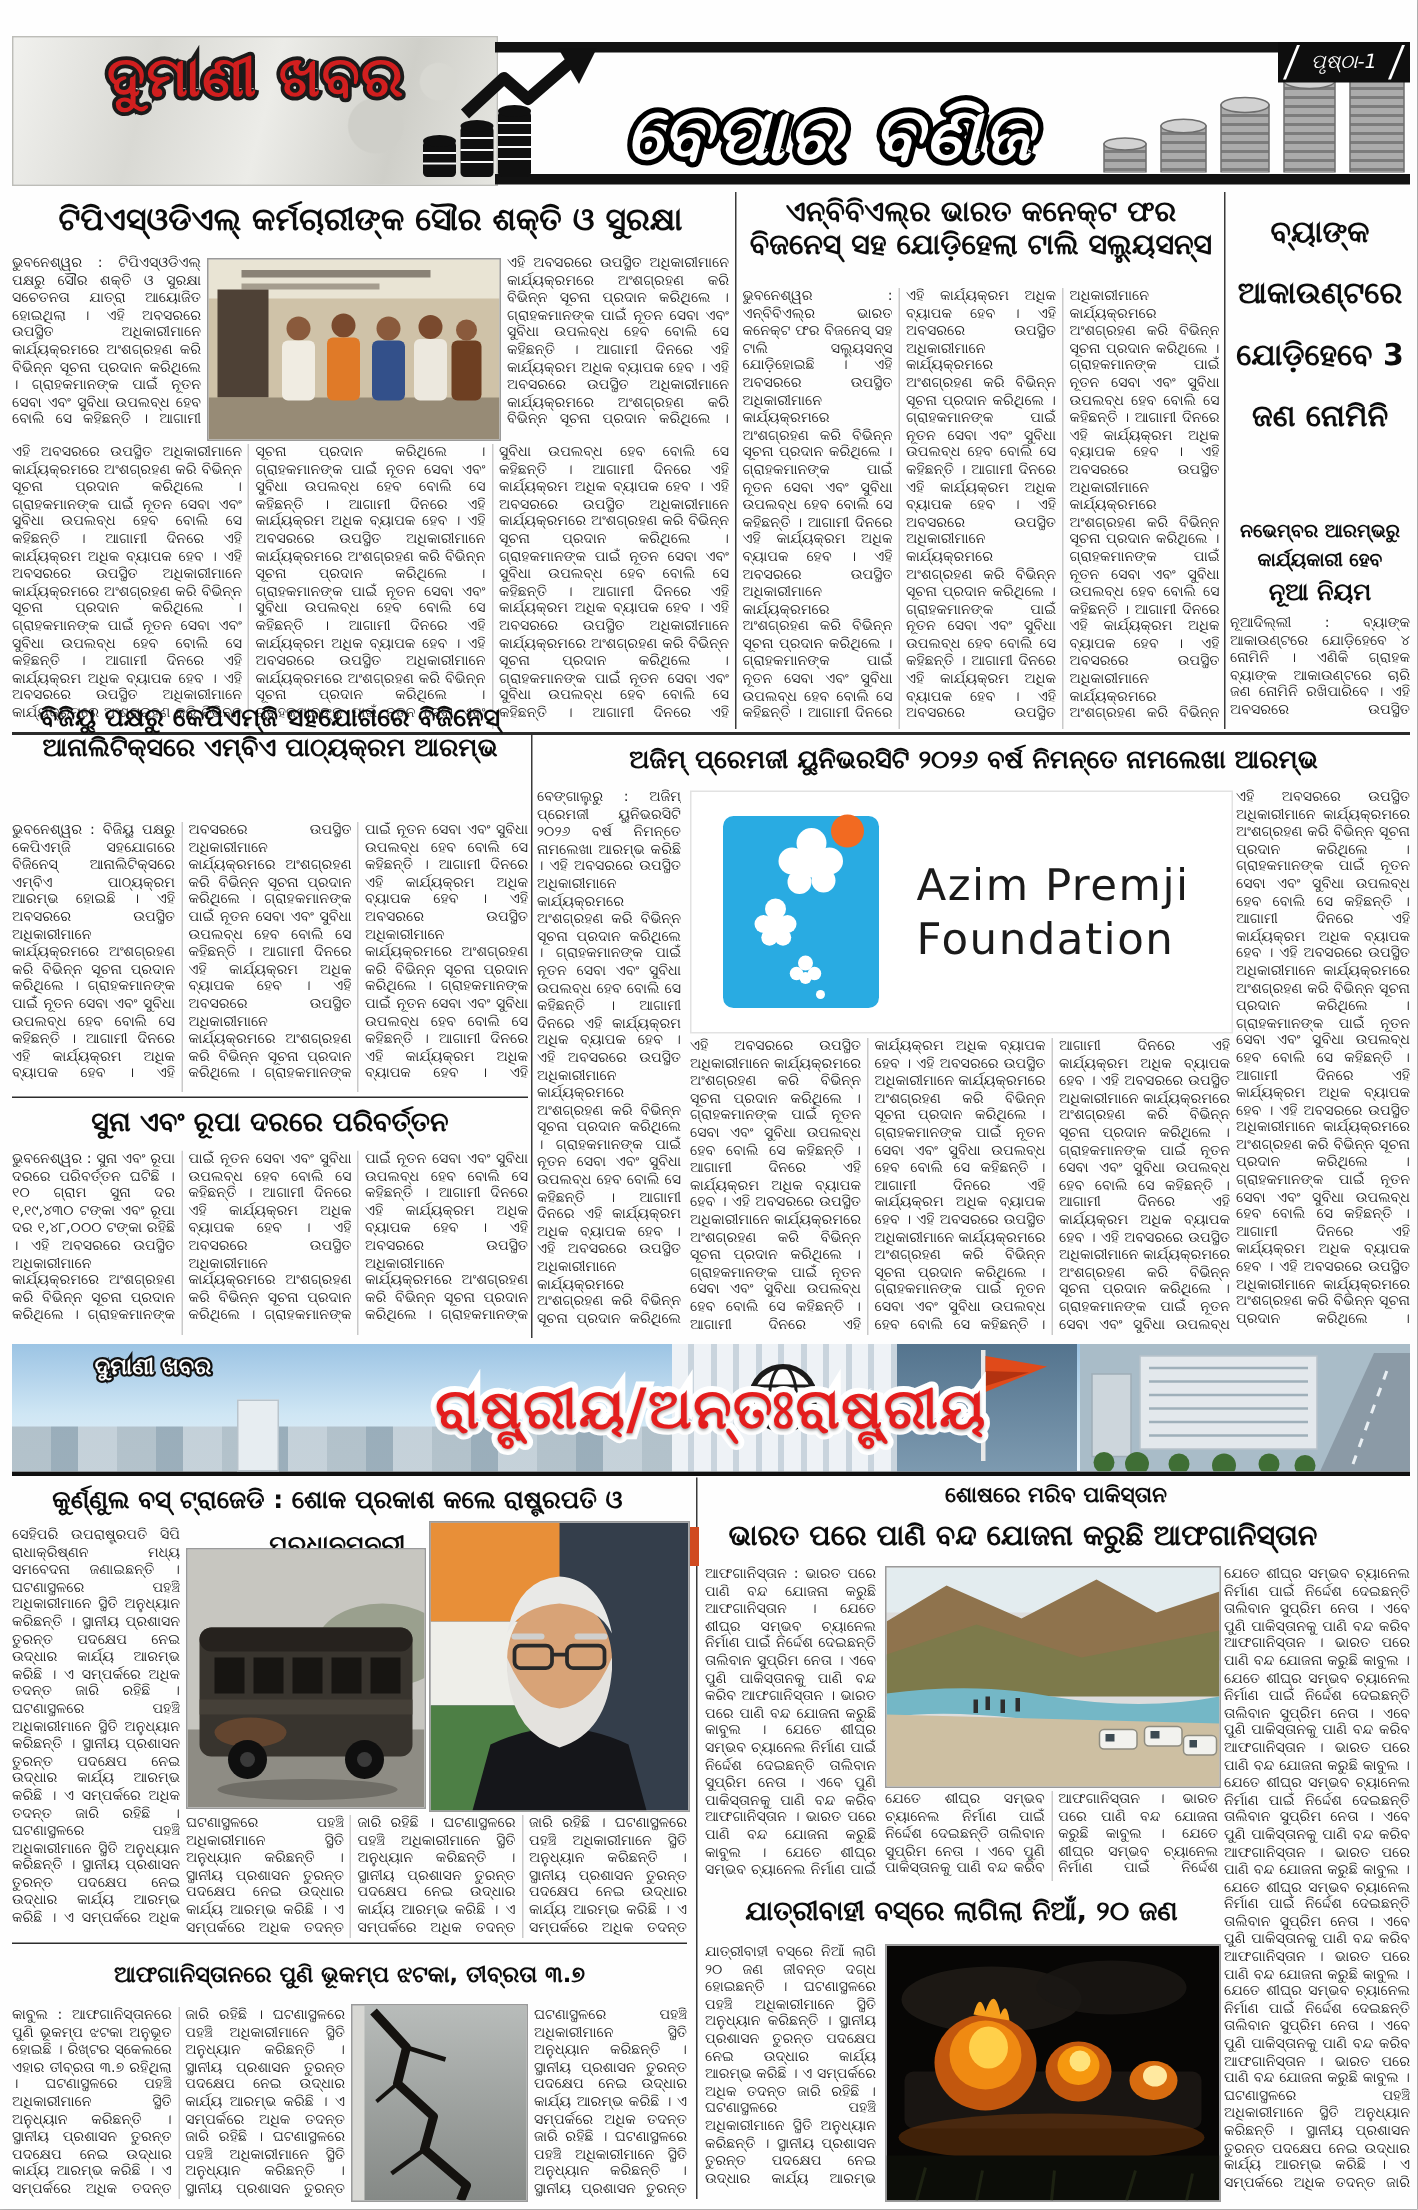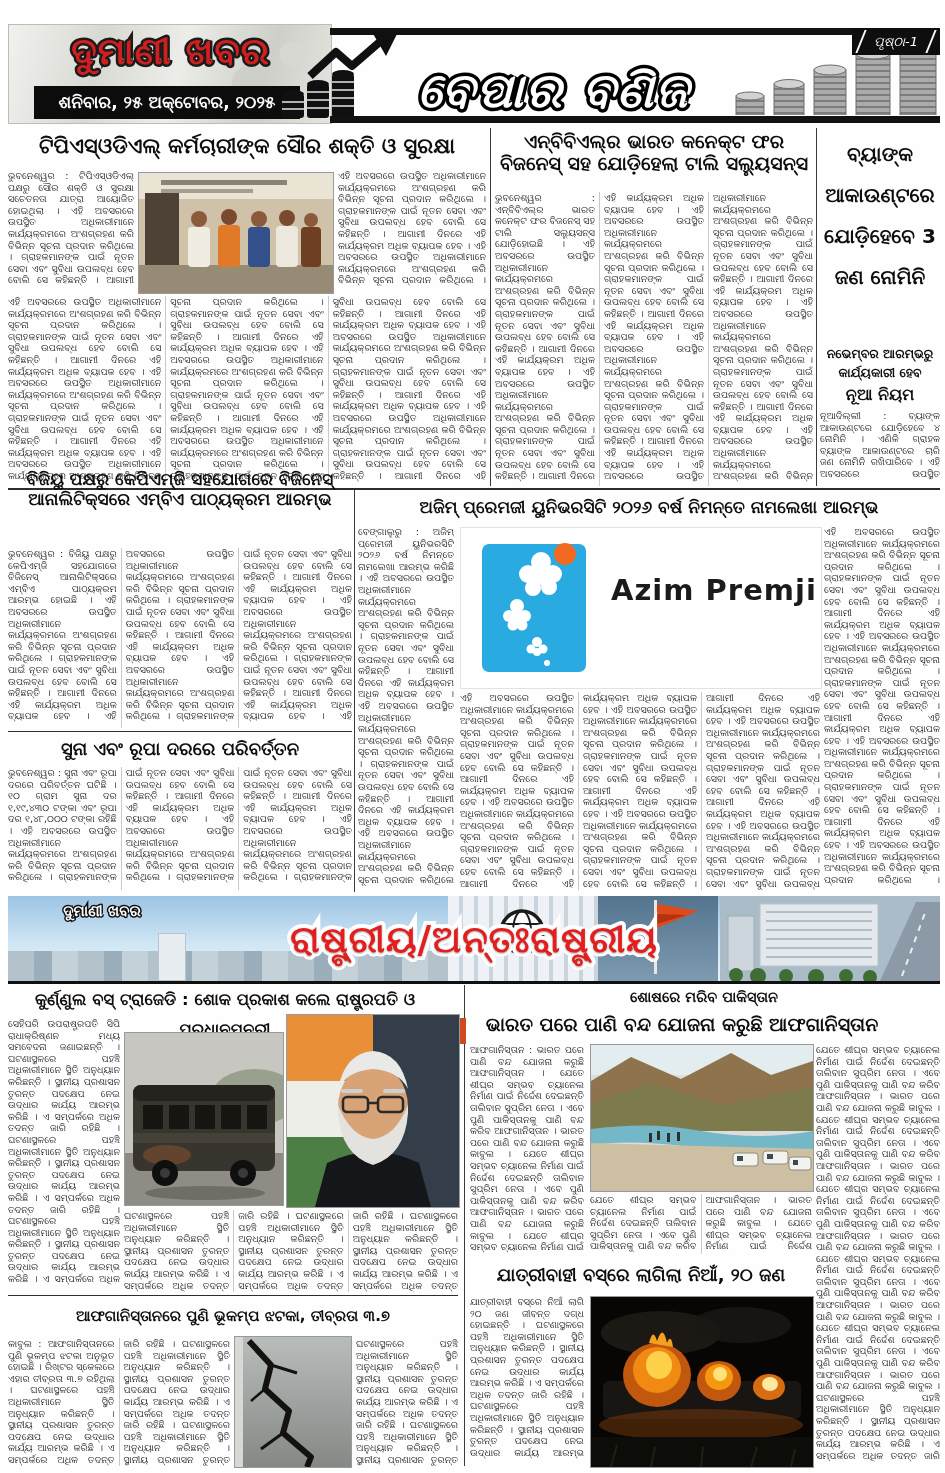--- a/index.html
+++ b/index.html
@@ -30,40 +30,39 @@
   .section-title .fill{color:#fff;}
   .banner-title{font-size:37px;font-weight:bold;letter-spacing:1px;}
   .banner-title .stroke{-webkit-text-stroke:8px #fff;color:#fff;}
   .banner-title .fill{color:#e41d1d;text-shadow:0 1px 2px rgba(0,0,0,.35);}
   .banner-brand{font-size:15px;font-weight:bold;}
   .banner-brand .stroke{-webkit-text-stroke:3px #111;color:#111;}
   .banner-brand .fill{color:#fff;}
   .datebar{background:#0c0c0c;color:#fff;text-align:center;font-size:17px;font-weight:bold;}
   .pagetag{background:#0e0e0e;color:#fff;font-size:13px;font-style:italic;text-align:center;}
   .pagetag i{position:absolute;top:2px;bottom:2px;width:2px;background:#fff;transform:skewX(-22deg);}
-  .logo-text{font-size:29px;line-height:33px;color:#1b1b1b;font-weight:700;letter-spacing:1px;}
+  .logo-text{font-size:29px;line-height:33px;color:#1b1b1b;font-weight:400;letter-spacing:1px;}
 </style>
 </head>
 <body>
 
 <div class="page">
 
   <div class="abs" style="left:0;top:0;width:945px;height:126px;">
 
     <div class="abs" style="left:8px;top:24px;width:322px;height:98px;
                 background:
                  radial-gradient(circle at 75% 60%, #cfcfc9 0 18px, transparent 19px),
                  radial-gradient(circle at 88% 30%, #d8d8d2 0 12px, transparent 13px),
                  linear-gradient(105deg,#f1f1ee 0%,#d9d9d4 28%,#ecece8 52%,#cfcfc9 78%,#e6e6e1 100%);
                 border:1px solid #bdbdb8;"></div>
     <div class="dup masthead-name" style="left:28px;top:30px;width:285px;height:50px;">
       <span class="stroke">ଦୁମାଣୀ ଖବର</span>
       <span class="fill">ଦୁମାଣୀ ଖବର</span>
     </div>
-    <div class="abs datebar" style="left:34px;top:86px;width:266px;height:33px;line-height:33px;">ଶନିବାର, ୨୫ ଅକ୍ଟୋବର, ୨୦୨୫</div>
 
     <div class="abs" style="left:330px;top:28px;width:610px;height:7px;background:#121212;"></div>
     <div class="abs" style="left:330px;top:116px;width:610px;height:7px;background:#121212;"></div>
 
     <div class="abs" style="left:280px;top:32px;width:118px;height:88px;">
       <svg width="118" height="88" viewBox="0 0 118 88">
         <g fill="#101010">
           <g>
               <rect x="2" y="62" width="22" height="24" rx="3"></rect>
               <ellipse cx="13" cy="62" rx="11" ry="4"></ellipse>
@@ -229,20 +228,21 @@
             <circle cx="56" cy="102" r="5"></circle>
               <circle cx="50" cy="109" r="4.5"></circle>
               <circle cx="62" cy="109" r="4.5"></circle>
               <circle cx="56" cy="112" r="4"></circle>
             <circle cx="66" cy="123" r="3"></circle>
           </g>
           <circle cx="84" cy="14" r="11" fill="#f26a21"></circle>
         </svg>
       </div>
       <div class="abs logo-text" style="left:150px;top:46px;">Azim Premji</div>
+      <div class="abs logo-text" style="left:150px;top:82px;">Foundation</div>
     </div>
 
     <div class="abs bodytxt c3" style="left:460px;top:692px;width:360px;height:198px;">
       <span>ଏହି ଅବସରରେ ଉପସ୍ଥିତ ଅଧିକାରୀମାନେ କାର୍ଯ୍ୟକ୍ରମରେ ଅଂଶଗ୍ରହଣ କରି ବିଭିନ୍ନ ସୂଚନା ପ୍ରଦାନ କରିଥିଲେ । ଗ୍ରାହକମାନଙ୍କ ପାଇଁ ନୂତନ ସେବା ଏବଂ ସୁବିଧା ଉପଲବ୍ଧ ହେବ ବୋଲି ସେ କହିଛନ୍ତି । ଆଗାମୀ ଦିନରେ ଏହି କାର୍ଯ୍ୟକ୍ରମ ଅଧିକ ବ୍ୟାପକ ହେବ । ଏହି ଅବସରରେ ଉପସ୍ଥିତ ଅଧିକାରୀମାନେ କାର୍ଯ୍ୟକ୍ରମରେ ଅଂଶଗ୍ରହଣ କରି ବିଭିନ୍ନ ସୂଚନା ପ୍ରଦାନ କରିଥିଲେ । ଗ୍ରାହକମାନଙ୍କ ପାଇଁ ନୂତନ ସେବା ଏବଂ ସୁବିଧା ଉପଲବ୍ଧ ହେବ ବୋଲି ସେ କହିଛନ୍ତି । ଆଗାମୀ ଦିନରେ ଏହି କାର୍ଯ୍ୟକ୍ରମ ଅଧିକ ବ୍ୟାପକ ହେବ । ଏହି ଅବସରରେ ଉପସ୍ଥିତ ଅଧିକାରୀମାନେ କାର୍ଯ୍ୟକ୍ରମରେ ଅଂଶଗ୍ରହଣ କରି ବିଭିନ୍ନ ସୂଚନା ପ୍ରଦାନ କରିଥିଲେ । ଗ୍ରାହକମାନଙ୍କ ପାଇଁ ନୂତନ ସେବା ଏବଂ ସୁବିଧା ଉପଲବ୍ଧ ହେବ ବୋଲି ସେ କହିଛନ୍ତି । ଆଗାମୀ ଦିନରେ ଏହି କାର୍ଯ୍ୟକ୍ରମ ଅଧିକ ବ୍ୟାପକ ହେବ । ଏହି ଅବସରରେ ଉପସ୍ଥିତ ଅଧିକାରୀମାନେ କାର୍ଯ୍ୟକ୍ରମରେ ଅଂଶଗ୍ରହଣ କରି ବିଭିନ୍ନ ସୂଚନା ପ୍ରଦାନ କରିଥିଲେ । ଗ୍ରାହକମାନଙ୍କ ପାଇଁ ନୂତନ ସେବା ଏବଂ ସୁବିଧା ଉପଲବ୍ଧ ହେବ ବୋଲି ସେ କହିଛନ୍ତି । ଆଗାମୀ ଦିନରେ ଏହି କାର୍ଯ୍ୟକ୍ରମ ଅଧିକ ବ୍ୟାପକ ହେବ । ଏହି ଅବସରରେ ଉପସ୍ଥିତ ଅଧିକାରୀମାନେ କାର୍ଯ୍ୟକ୍ରମରେ ଅଂଶଗ୍ରହଣ କରି ବିଭିନ୍ନ ସୂଚନା ପ୍ରଦାନ କରିଥିଲେ । ଗ୍ରାହକମାନଙ୍କ ପାଇଁ ନୂତନ ସେବା ଏବଂ ସୁବିଧା ଉପଲବ୍ଧ ହେବ ବୋଲି ସେ କହିଛନ୍ତି । ଆଗାମୀ ଦିନରେ ଏହି କାର୍ଯ୍ୟକ୍ରମ ଅଧିକ ବ୍ୟାପକ ହେବ । ଏହି ଅବସରରେ ଉପସ୍ଥିତ ଅଧିକାରୀମାନେ କାର୍ଯ୍ୟକ୍ରମରେ ଅଂଶଗ୍ରହଣ କରି ବିଭିନ୍ନ ସୂଚନା ପ୍ରଦାନ କରିଥିଲେ । ଗ୍ରାହକମାନଙ୍କ ପାଇଁ ନୂତନ ସେବା ଏବଂ ସୁବିଧା ଉପଲବ୍ଧ ହେବ ବୋଲି ସେ କହିଛନ୍ତି । ଆଗାମୀ ଦିନରେ ଏହି କାର୍ଯ୍ୟକ୍ରମ ଅଧିକ ବ୍ୟାପକ ହେବ । ଏହି ଅବସରରେ ଉପସ୍ଥିତ ଅଧିକାରୀମାନେ କାର୍ଯ୍ୟକ୍ରମରେ ଅଂଶଗ୍ରହଣ କରି ବିଭିନ୍ନ ସୂଚନା ପ୍ରଦାନ କରିଥିଲେ । ଗ୍ରାହକମାନଙ୍କ ପାଇଁ ନୂତନ ସେବା ଏବଂ ସୁବିଧା ଉପଲବ୍ଧ ହେବ ବୋଲି ସେ କହିଛନ୍ତି । ଆଗାମୀ ଦିନରେ ଏହି କାର୍ଯ୍ୟକ୍ରମ ଅଧିକ ବ୍ୟାପକ ହେବ । ଏହି ଅବସରରେ ଉପସ୍ଥିତ ଅଧିକାରୀମାନେ କାର୍ଯ୍ୟକ୍ରମରେ ଅଂଶଗ୍ରହଣ କରି ବିଭିନ୍ନ ସୂଚନା ପ୍ରଦାନ କରିଥିଲେ । ଗ୍ରାହକମାନଙ୍କ ପାଇଁ ନୂତନ ସେବା ଏବଂ ସୁବିଧା ଉପଲବ୍ଧ ହେବ ବୋଲି ସେ କହିଛନ୍ତି । ଆଗାମୀ ଦିନରେ ଏହି କାର୍ଯ୍ୟକ୍ରମ ଅଧିକ ବ୍ୟାପକ ହେବ । ଏହି ଅବସରରେ ଉପସ୍ଥିତ ଅଧିକାରୀମାନେ କାର୍ଯ୍ୟକ୍ରମରେ ଅଂଶଗ୍ରହଣ କରି ବିଭିନ୍ନ ସୂଚନା ପ୍ରଦାନ କରିଥିଲେ । ଗ୍ରାହକମାନଙ୍କ ପାଇଁ ନୂତନ ସେବା ଏବଂ ସୁବିଧା ଉପଲବ୍ଧ ହେବ ବୋଲି ସେ କହିଛନ୍ତି । ଆଗାମୀ ଦିନରେ ଏହି କାର୍ଯ୍ୟକ୍ରମ ଅଧିକ ବ୍ୟାପକ ହେବ । ଏହି ଅବସରରେ ଉପସ୍ଥିତ ଅଧିକାରୀମାନେ କାର୍ଯ୍ୟକ୍ରମରେ ଅଂଶଗ୍ରହଣ କରି ବିଭିନ୍ନ ସୂଚନା ପ୍ରଦାନ କରିଥିଲେ । ଗ୍ରାହକମାନଙ୍କ ପାଇଁ ନୂତନ ସେବା ଏବଂ ସୁବିଧା ଉପଲବ୍ଧ ହେବ ବୋଲି ସେ କହିଛନ୍ତି । ଆଗାମୀ ଦିନରେ ଏହି କାର୍ଯ୍ୟକ୍ରମ ଅଧିକ ବ୍ୟାପକ ହେବ । </span>
     </div>
     <div class="abs bodytxt c1" style="left:824px;top:526px;width:116px;height:364px;">
       <span>ଏହି ଅବସରରେ ଉପସ୍ଥିତ ଅଧିକାରୀମାନେ କାର୍ଯ୍ୟକ୍ରମରେ ଅଂଶଗ୍ରହଣ କରି ବିଭିନ୍ନ ସୂଚନା ପ୍ରଦାନ କରିଥିଲେ । ଗ୍ରାହକମାନଙ୍କ ପାଇଁ ନୂତନ ସେବା ଏବଂ ସୁବିଧା ଉପଲବ୍ଧ ହେବ ବୋଲି ସେ କହିଛନ୍ତି । ଆଗାମୀ ଦିନରେ ଏହି କାର୍ଯ୍ୟକ୍ରମ ଅଧିକ ବ୍ୟାପକ ହେବ । ଏହି ଅବସରରେ ଉପସ୍ଥିତ ଅଧିକାରୀମାନେ କାର୍ଯ୍ୟକ୍ରମରେ ଅଂଶଗ୍ରହଣ କରି ବିଭିନ୍ନ ସୂଚନା ପ୍ରଦାନ କରିଥିଲେ । ଗ୍ରାହକମାନଙ୍କ ପାଇଁ ନୂତନ ସେବା ଏବଂ ସୁବିଧା ଉପଲବ୍ଧ ହେବ ବୋଲି ସେ କହିଛନ୍ତି । ଆଗାମୀ ଦିନରେ ଏହି କାର୍ଯ୍ୟକ୍ରମ ଅଧିକ ବ୍ୟାପକ ହେବ । ଏହି ଅବସରରେ ଉପସ୍ଥିତ ଅଧିକାରୀମାନେ କାର୍ଯ୍ୟକ୍ରମରେ ଅଂଶଗ୍ରହଣ କରି ବିଭିନ୍ନ ସୂଚନା ପ୍ରଦାନ କରିଥିଲେ । ଗ୍ରାହକମାନଙ୍କ ପାଇଁ ନୂତନ ସେବା ଏବଂ ସୁବିଧା ଉପଲବ୍ଧ ହେବ ବୋଲି ସେ କହିଛନ୍ତି । ଆଗାମୀ ଦିନରେ ଏହି କାର୍ଯ୍ୟକ୍ରମ ଅଧିକ ବ୍ୟାପକ ହେବ । ଏହି ଅବସରରେ ଉପସ୍ଥିତ ଅଧିକାରୀମାନେ କାର୍ଯ୍ୟକ୍ରମରେ ଅଂଶଗ୍ରହଣ କରି ବିଭିନ୍ନ ସୂଚନା ପ୍ରଦାନ କରିଥିଲେ । ଗ୍ରାହକମାନଙ୍କ ପାଇଁ ନୂତନ ସେବା ଏବଂ ସୁବିଧା ଉପଲବ୍ଧ ହେବ ବୋଲି ସେ କହିଛନ୍ତି । ଆଗାମୀ ଦିନରେ ଏହି କାର୍ଯ୍ୟକ୍ରମ ଅଧିକ ବ୍ୟାପକ ହେବ । ଏହି ଅବସରରେ ଉପସ୍ଥିତ ଅଧିକାରୀମାନେ କାର୍ଯ୍ୟକ୍ରମରେ ଅଂଶଗ୍ରହଣ କରି ବିଭିନ୍ନ ସୂଚନା ପ୍ରଦାନ କରିଥିଲେ । ଗ୍ରାହକମାନଙ୍କ ପାଇଁ ନୂତନ ସେବା ଏବଂ ସୁବିଧା ଉପଲବ୍ଧ ହେବ ବୋଲି ସେ କହିଛନ୍ତି । ଆଗାମୀ ଦିନରେ ଏହି କାର୍ଯ୍ୟକ୍ରମ ଅଧିକ ବ୍ୟାପକ ହେବ । ଏହି ଅବସରରେ ଉପସ୍ଥିତ ଅଧିକାରୀମାନେ କାର୍ଯ୍ୟକ୍ରମରେ ଅଂଶଗ୍ରହଣ କରି ବିଭିନ୍ନ ସୂଚନା ପ୍ରଦାନ କରିଥିଲେ । ଗ୍ରାହକମାନଙ୍କ ପାଇଁ ନୂତନ ସେବା ଏବଂ ସୁବିଧା ଉପଲବ୍ଧ ହେବ ବୋଲି ସେ କହିଛନ୍ତି । ଆଗାମୀ ଦିନରେ ଏହି କାର୍ଯ୍ୟକ୍ରମ ଅଧିକ ବ୍ୟାପକ ହେବ । ଏହି ଅବସରରେ ଉପସ୍ଥିତ ଅଧିକାରୀମାନେ କାର୍ଯ୍ୟକ୍ରମରେ ଅଂଶଗ୍ରହଣ କରି ବିଭିନ୍ନ ସୂଚନା ପ୍ରଦାନ କରିଥିଲେ । ଗ୍ରାହକମାନଙ୍କ ପାଇଁ ନୂତନ ସେବା ଏବଂ ସୁବିଧା ଉପଲବ୍ଧ ହେବ ବୋଲି ସେ କହିଛନ୍ତି । ଆଗାମୀ ଦିନରେ ଏହି କାର୍ଯ୍ୟକ୍ରମ ଅଧିକ ବ୍ୟାପକ ହେବ । ଏହି ଅବସରରେ ଉପସ୍ଥିତ ଅଧିକାରୀମାନେ କାର୍ଯ୍ୟକ୍ରମରେ ଅଂଶଗ୍ରହଣ କରି ବିଭିନ୍ନ ସୂଚନା ପ୍ରଦାନ କରିଥିଲେ । ଗ୍ରାହକମାନଙ୍କ ପାଇଁ ନୂତନ ସେବା ଏବଂ ସୁବିଧା ଉପଲବ୍ଧ ହେବ ବୋଲି ସେ କହିଛନ୍ତି । ଆଗାମୀ ଦିନରେ ଏହି କାର୍ଯ୍ୟକ୍ରମ ଅଧିକ ବ୍ୟାପକ ହେବ । ଏହି ଅବସରରେ ଉପସ୍ଥିତ ଅଧିକାରୀମାନେ କାର୍ଯ୍ୟକ୍ରମରେ ଅଂଶଗ୍ରହଣ କରି ବିଭିନ୍ନ ସୂଚନା ପ୍ରଦାନ କରିଥିଲେ । ଗ୍ରାହକମାନଙ୍କ ପାଇଁ ନୂତନ ସେବା ଏବଂ ସୁବିଧା ଉପଲବ୍ଧ ହେବ ବୋଲି ସେ କହିଛନ୍ତି । ଆଗାମୀ ଦିନରେ ଏହି କାର୍ଯ୍ୟକ୍ରମ ଅଧିକ ବ୍ୟାପକ ହେବ । ଏହି ଅବସରରେ ଉପସ୍ଥିତ ଅଧିକାରୀମାନେ କାର୍ଯ୍ୟକ୍ରମରେ ଅଂଶଗ୍ରହଣ କରି ବିଭିନ୍ନ ସୂଚନା ପ୍ରଦାନ କରିଥିଲେ । ଗ୍ରାହକମାନଙ୍କ ପାଇଁ ନୂତନ ସେବା ଏବଂ ସୁବିଧା ଉପଲବ୍ଧ ହେବ ବୋଲି ସେ କହିଛନ୍ତି । ଆଗାମୀ ଦିନରେ ଏହି କାର୍ଯ୍ୟକ୍ରମ ଅଧିକ ବ୍ୟାପକ ହେବ । </span>
     </div>
   </div>
 

